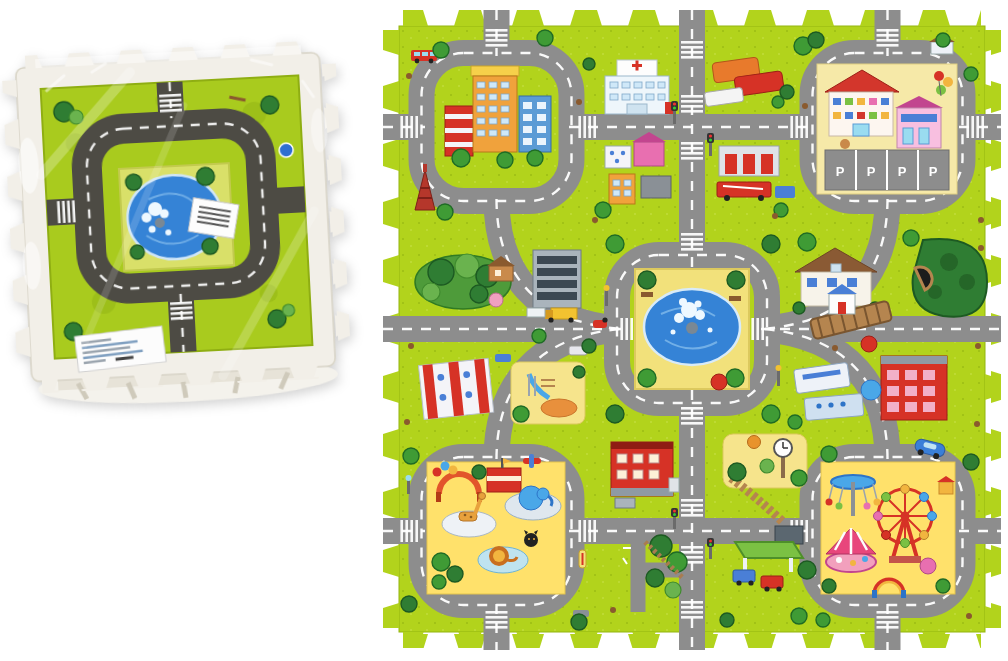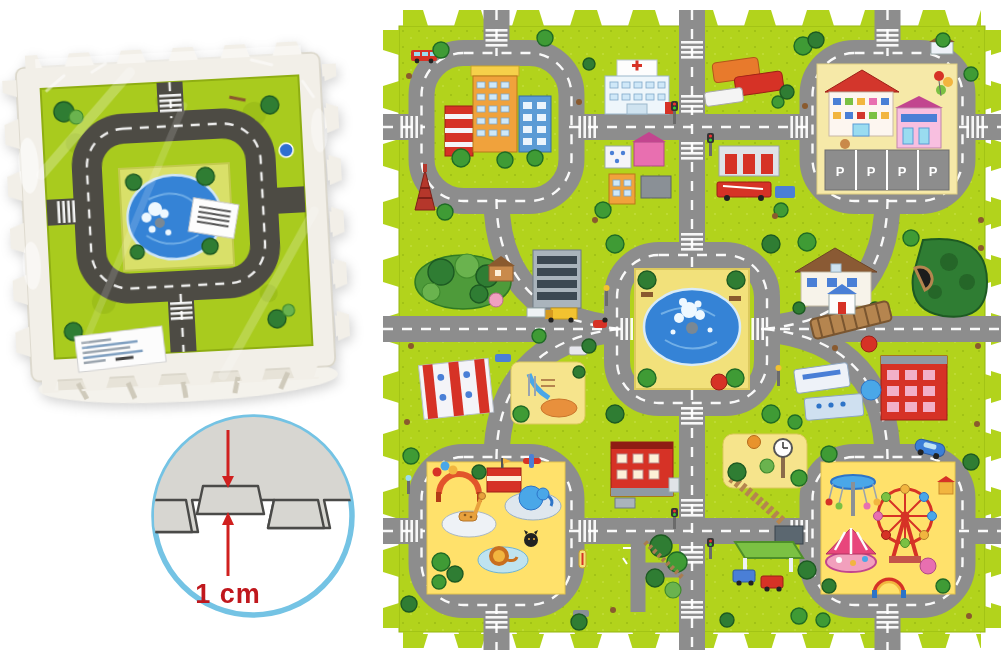--- a/index.html
+++ b/index.html
@@ -161,47 +161,20 @@
         <path class="wrap" d="M205 330 L305 170" stroke-width="9" opacity=".2"></path>
         <rect x="34" y="4" width="266" height="9" fill="#ffffff" opacity=".45"></rect>
         <ellipse cx="22" cy="110" rx="10" ry="28" fill="#ffffff" opacity=".55"></ellipse>
         <ellipse cx="20" cy="210" rx="9" ry="24" fill="#ffffff" opacity=".5"></ellipse>
         <ellipse cx="314" cy="90" rx="8" ry="22" fill="#ffffff" opacity=".4"></ellipse>
         <path class="wrap" d="M44 36 l18 -14 M90 20 l14 -8 M250 16 l20 6 M300 40 l10 16" stroke-width="3" opacity=".5"></path>
       </g>
     </svg>
   </div>
 
-  <div class="abs" style="left:128px;top:408px;width:250px;height:216px;">
-    <svg width="250" height="216" viewBox="0 0 250 216">
-      <defs>
-        <clipPath id="circClip">
-            <circle cx="125" cy="108" r="99"></circle>
-          </clipPath>
-      </defs>
-      <circle cx="125" cy="108" r="99" fill="#ffffff" stroke="#74c3e4" stroke-width="5.5"></circle>
-      <g clip-path="url(#circClip)">
-
-        <path class="foam" d="M8 6 H242 V92 H196 L202 120 H140 L146 92 H136 L142 92 H64 L70 124 H4 Z" fill-rule="evenodd"></path>
-
-        <path class="foam" d="M16 92 H58 L64 124 H10 Z"></path>
-        <path class="foam" d="M146 92 H190 L196 120 H140 Z"></path>
-
-        <path class="foam" d="M75 78 H130 L136 106 H69 Z"></path>
-      </g>
-
-      <g>
-        <line class="arrowline" x1="100" y1="22" x2="100" y2="70"></line>
-        <polygon class="arrowhead" points="100,80 94,68 106,68"></polygon>
-        <line class="arrowline" x1="100" y1="168" x2="100" y2="116"></line>
-        <polygon class="arrowhead" points="100,104 94,117 106,117"></polygon>
-      </g>
-      <text class="cm-text" x="100" y="195" text-anchor="middle">1 cm</text>
-    </svg>
-  </div>
 
   <div class="abs" style="left:383px;top:10px;width:618px;height:640px;">
     <svg width="618" height="640" viewBox="0 0 618 640">
       <defs>
         <pattern id="mtTop" width="58" height="16" patternUnits="userSpaceOnUse">
           <path d="M13 16 L18 0 H40 L45 16 Z" fill="#b2d31c"></path>
         </pattern>
         <pattern id="mtBottom" width="58" height="16" patternUnits="userSpaceOnUse">
           <path d="M13 0 H45 L40 16 H18 Z" fill="#b2d31c"></path>
         </pattern>

